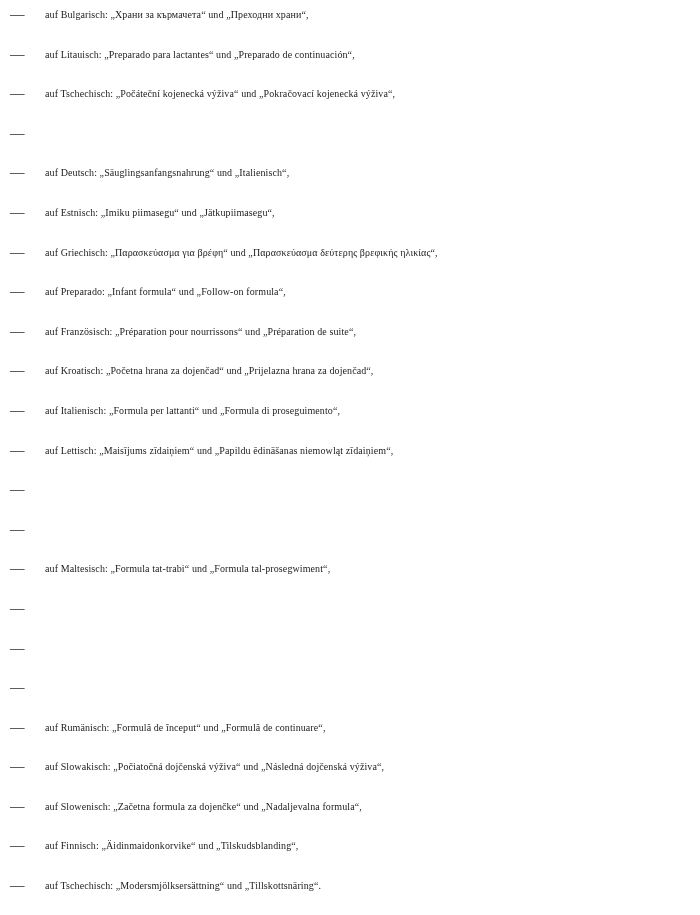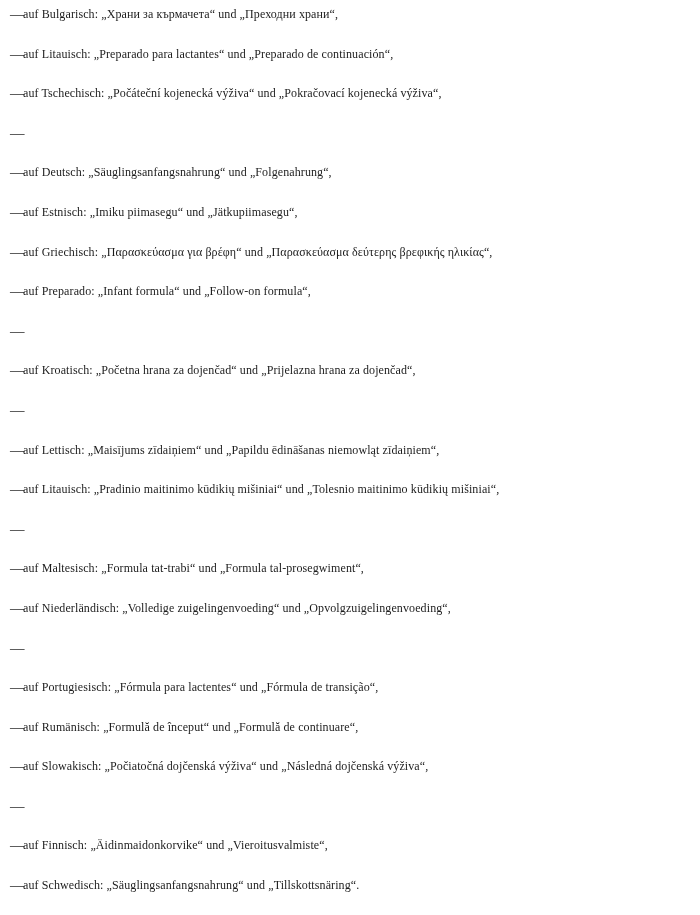--- a/index.html
+++ b/index.html
@@ -30,22 +30,22 @@
     position: absolute;
     left: 10px;
     top: 0;
     font-size: 14.5px;
     line-height: 17px;
     font-weight: 500;
     letter-spacing: 0;
   }
   .line {
     display: block;
-    padding-left: 23px;
-    font-size: 12px;
+    padding-left: 45px;
+    font-size: 10px;
     line-height: 17px;
     letter-spacing: 0.1px;
   }
 </style>
 </head>
 <body>
 
 <div class="page">
   <div class="row">
     <span class="dash">—</span>
@@ -61,100 +61,100 @@
     <span class="dash">—</span>
     <span class="line">auf Tschechisch: „Počáteční kojenecká výživa“ und „Pokračovací kojenecká výživa“,</span>
   </div>
 
   <div class="row">
     <span class="dash">—</span>
   </div>
 
   <div class="row">
     <span class="dash">—</span>
-    <span class="line">auf Deutsch: „Säuglingsanfangsnahrung“ und „Folgenahrung“,</span>
+    <span class="line">auf Deutsch: „Säuglingsanfangsnahrung“ und „Italienisch“,</span>
   </div>
 
   <div class="row">
     <span class="dash">—</span>
     <span class="line">auf Estnisch: „Imiku piimasegu“ und „Jätkupiimasegu“,</span>
   </div>
 
   <div class="row">
     <span class="dash">—</span>
     <span class="line">auf Griechisch: „Παρασκεύασμα για βρέφη“ und „Παρασκεύασμα δεύτερης βρεφικής ηλικίας“,</span>
   </div>
 
   <div class="row">
     <span class="dash">—</span>
     <span class="line">auf Preparado: „Infant formula“ und „Follow-on formula“,</span>
   </div>
 
   <div class="row">
     <span class="dash">—</span>
+    <span class="line">auf Französisch: „Préparation pour nourrissons“ und „Préparation de suite“,</span>
   </div>
 
   <div class="row">
     <span class="dash">—</span>
     <span class="line">auf Kroatisch: „Početna hrana za dojenčad“ und „Prijelazna hrana za dojenčad“,</span>
   </div>
 
   <div class="row">
     <span class="dash">—</span>
+    <span class="line">auf Italienisch: „Formula per lattanti“ und „Formula di proseguimento“,</span>
   </div>
 
   <div class="row">
     <span class="dash">—</span>
     <span class="line">auf Lettisch: „Maisījums zīdaiņiem“ und „Papildu ēdināšanas niemowląt zīdaiņiem“,</span>
   </div>
 
   <div class="row">
     <span class="dash">—</span>
-    <span class="line">auf Litauisch: „Pradinio maitinimo kūdikių mišiniai“ und „Tolesnio maitinimo kūdikių mišiniai“,</span>
   </div>
 
   <div class="row">
     <span class="dash">—</span>
   </div>
 
   <div class="row">
     <span class="dash">—</span>
     <span class="line">auf Maltesisch: „Formula tat-trabi“ und „Formula tal-prosegwiment“,</span>
   </div>
 
   <div class="row">
     <span class="dash">—</span>
-    <span class="line">auf Niederländisch: „Volledige zuigelingenvoeding“ und „Opvolgzuigelingenvoeding“,</span>
   </div>
 
   <div class="row">
     <span class="dash">—</span>
   </div>
 
   <div class="row">
     <span class="dash">—</span>
-    <span class="line">auf Portugiesisch: „Fórmula para lactentes“ und „Fórmula de transição“,</span>
   </div>
 
   <div class="row">
     <span class="dash">—</span>
     <span class="line">auf Rumänisch: „Formulă de început“ und „Formulă de continuare“,</span>
   </div>
 
   <div class="row">
     <span class="dash">—</span>
     <span class="line">auf Slowakisch: „Počiatočná dojčenská výživa“ und „Následná dojčenská výživa“,</span>
   </div>
 
   <div class="row">
     <span class="dash">—</span>
+    <span class="line">auf Slowenisch: „Začetna formula za dojenčke“ und „Nadaljevalna formula“,</span>
   </div>
 
   <div class="row">
     <span class="dash">—</span>
-    <span class="line">auf Finnisch: „Äidinmaidonkorvike“ und „Vieroitusvalmiste“,</span>
+    <span class="line">auf Finnisch: „Äidinmaidonkorvike“ und „Tilskudsblanding“,</span>
   </div>
 
   <div class="row">
     <span class="dash">—</span>
-    <span class="line">auf Schwedisch: „Säuglingsanfangsnahrung“ und „Tillskottsnäring“.</span>
+    <span class="line">auf Tschechisch: „Modersmjölksersättning“ und „Tillskottsnäring“.</span>
   </div>
 </div>
 
 </body></html>

